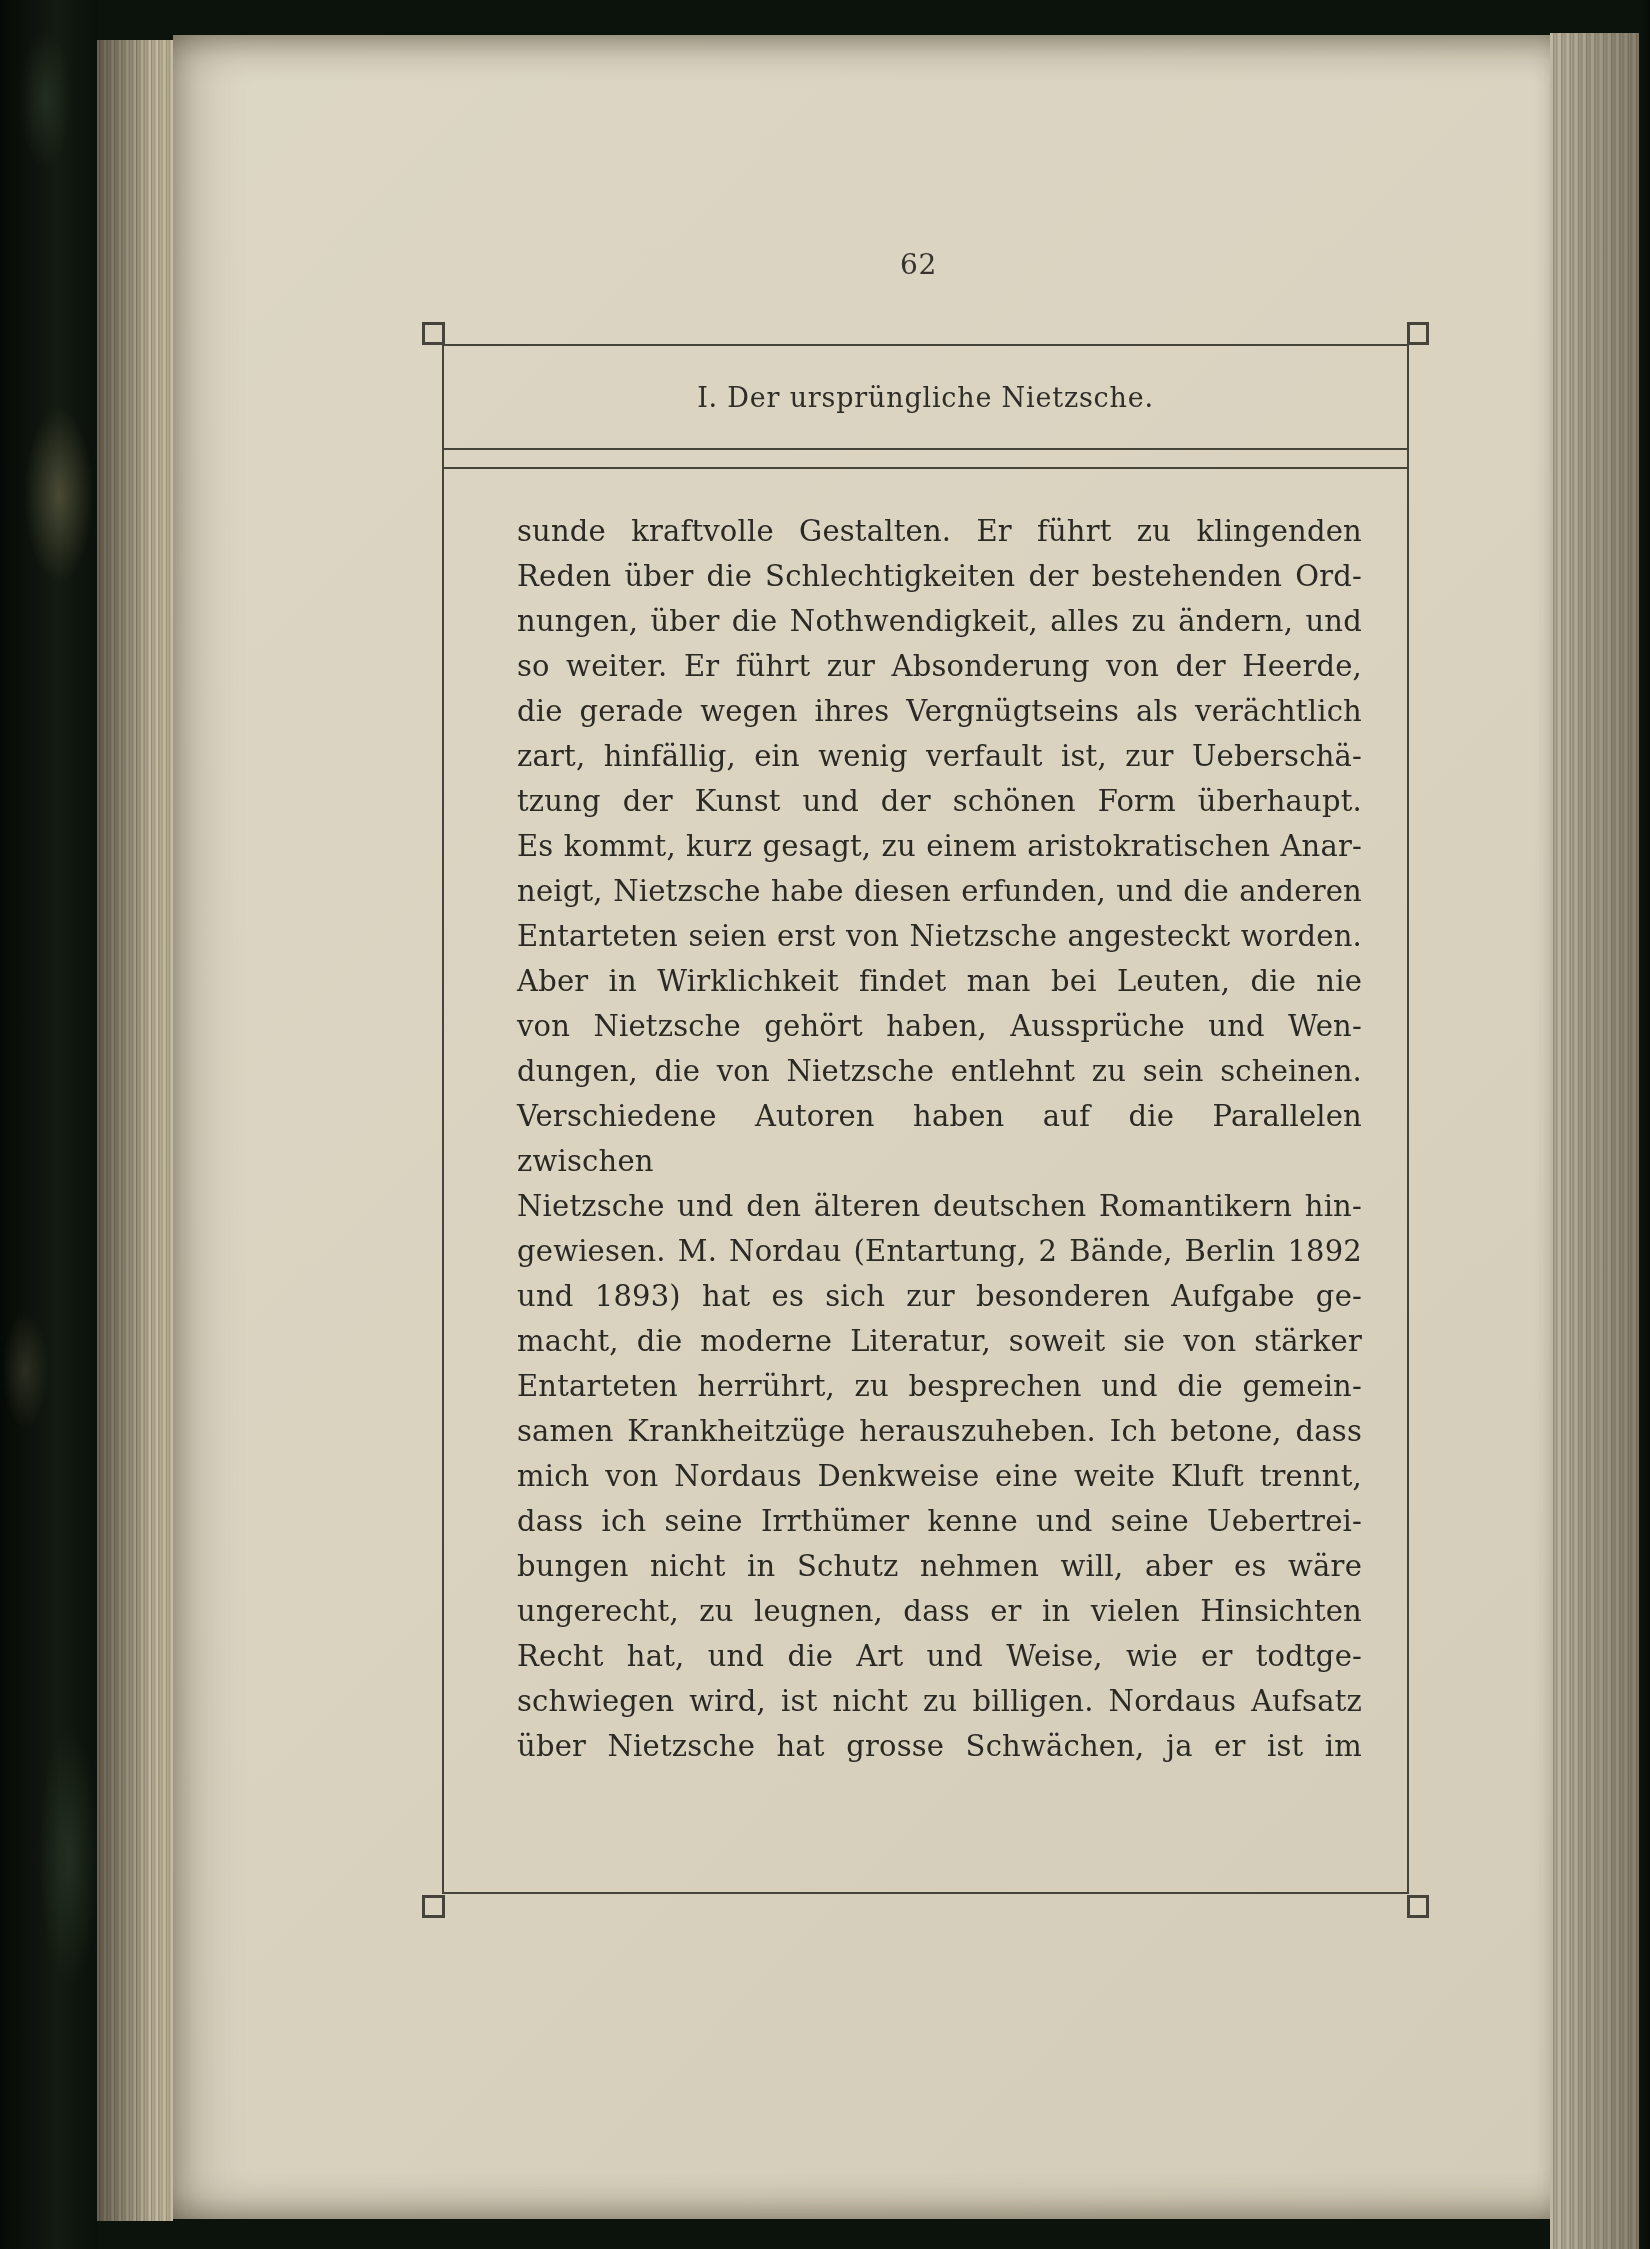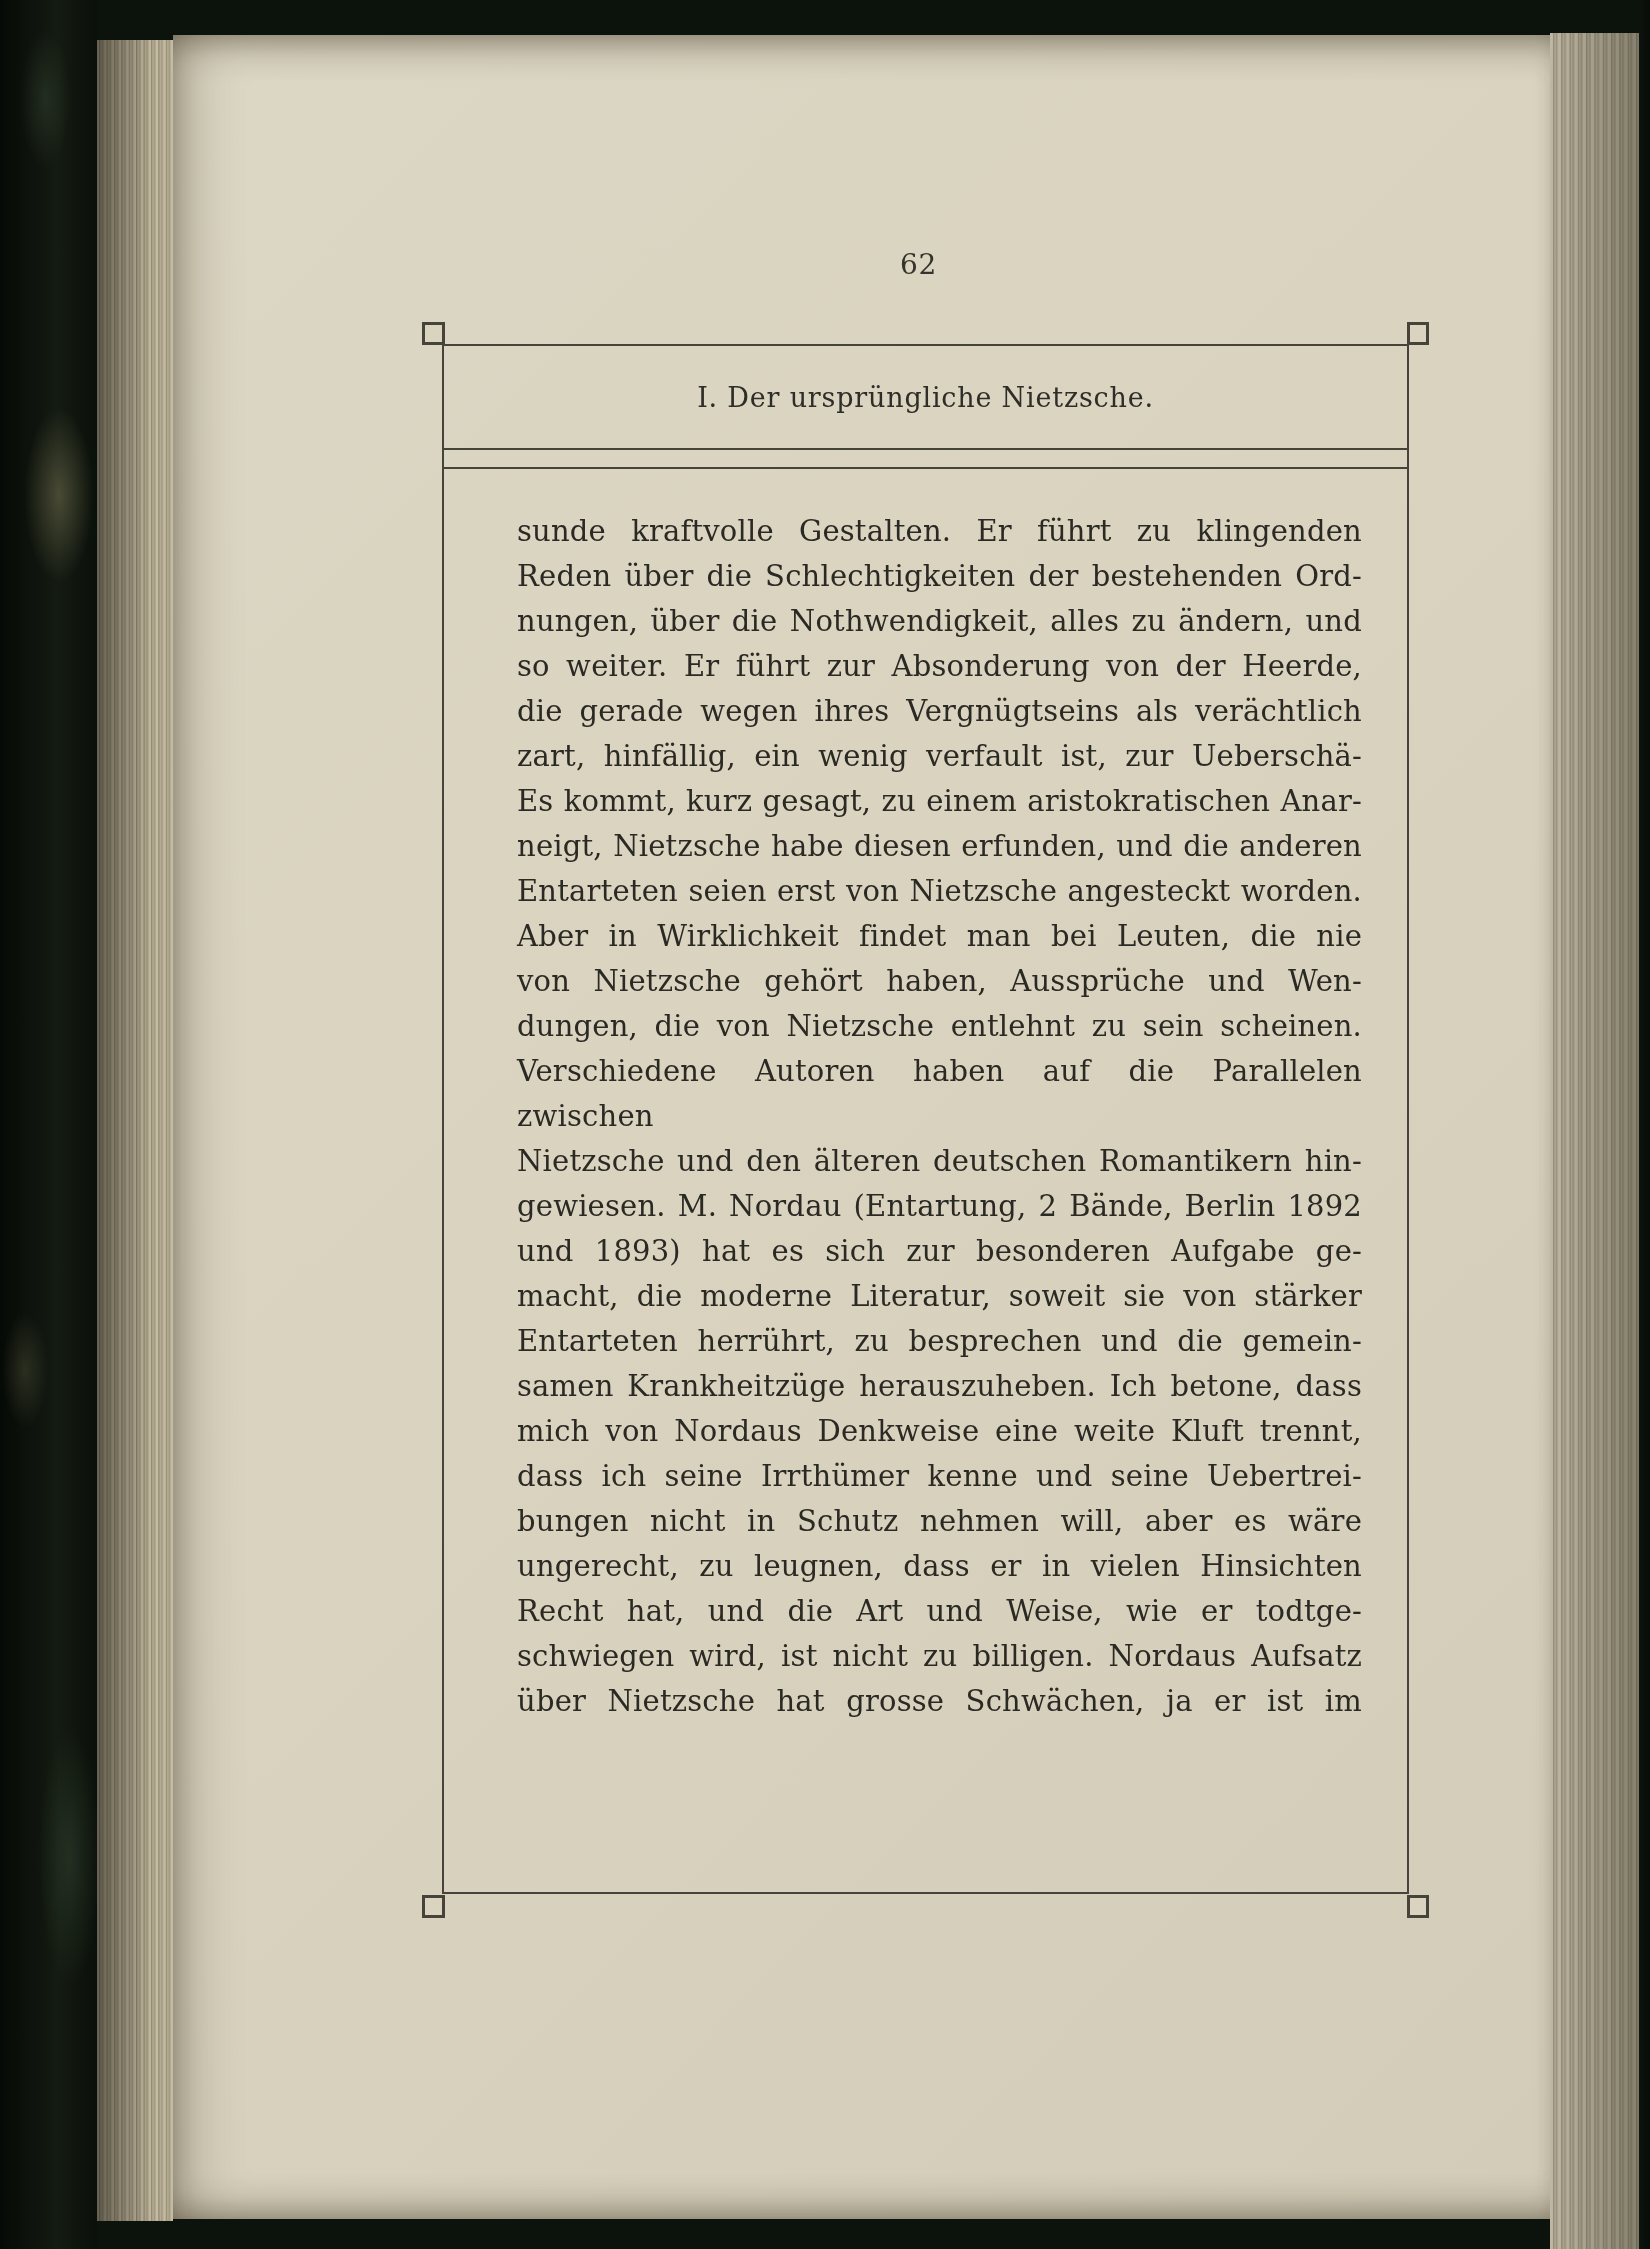--- a/index.html
+++ b/index.html
@@ -103,20 +103,21 @@
     </div>
 
     <div class="body-area">
       <div class="body-text">
           <div class="tline">sunde kraftvolle Gestalten.  Er führt zu klingenden</div>
           <div class="tline">Reden über die Schlechtigkeiten der bestehenden Ord-</div>
           <div class="tline">nungen, über die Nothwendigkeit, alles zu ändern, und</div>
           <div class="tline">so weiter.  Er führt zur Absonderung von der Heerde,</div>
           <div class="tline">die gerade wegen ihres Vergnügtseins als verächtlich</div>
           <div class="tline">zart, hinfällig, ein wenig verfault ist, zur Ueberschä-</div>
+          <div class="tline">tzung der Kunst und der schönen Form überhaupt.</div>
           <div class="tline">Es kommt, kurz gesagt, zu einem aristokratischen Anar-</div>
           <div class="tline">neigt, Nietzsche habe diesen erfunden, und die anderen</div>
           <div class="tline">Entarteten seien erst von Nietzsche angesteckt worden.</div>
           <div class="tline">Aber in Wirklichkeit findet man bei Leuten, die nie</div>
           <div class="tline">von Nietzsche gehört haben, Aussprüche und Wen-</div>
           <div class="tline">dungen, die von Nietzsche entlehnt zu sein scheinen.</div>
           <div class="tline">Verschiedene Autoren haben auf die Parallelen zwischen</div>
           <div class="tline">Nietzsche und den älteren deutschen Romantikern hin-</div>
           <div class="tline">gewiesen.  M. Nordau (Entartung, 2 Bände, Berlin 1892</div>
           <div class="tline">und 1893) hat es sich zur besonderen Aufgabe ge-</div>

